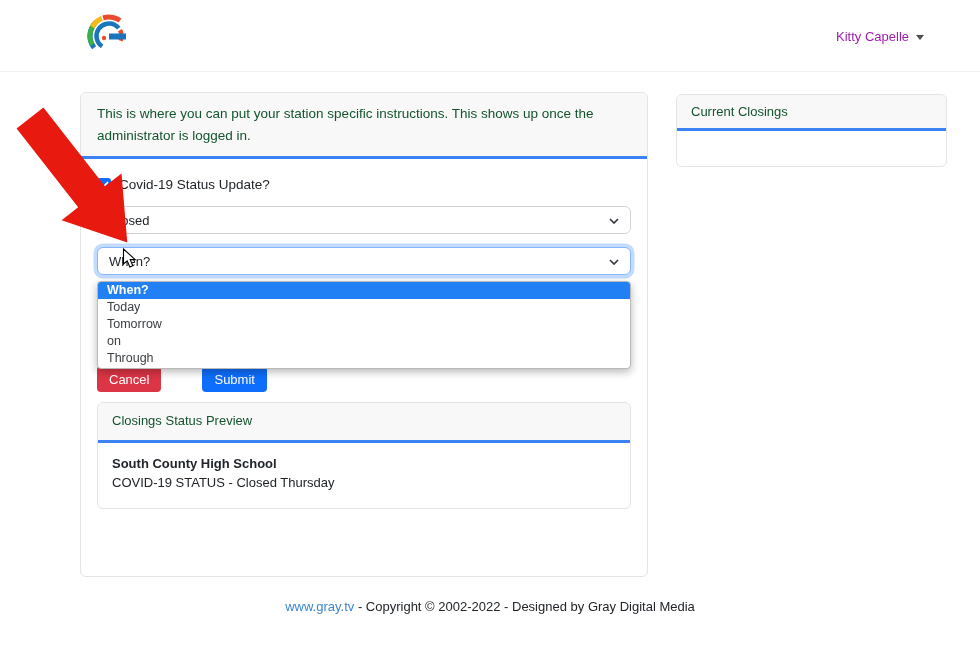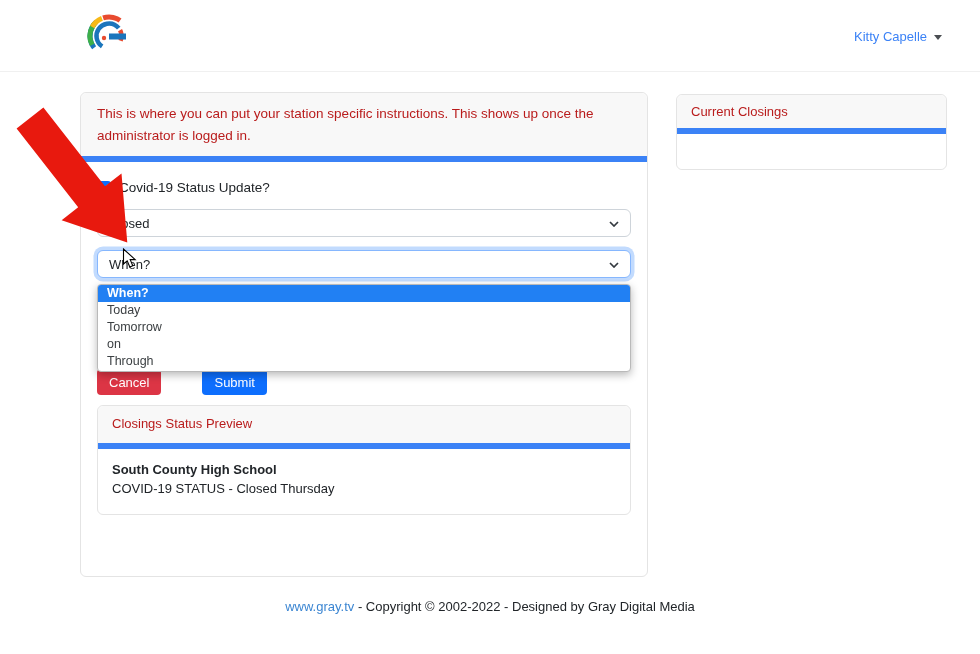--- a/index.html
+++ b/index.html
@@ -12,35 +12,35 @@
     overflow: hidden;
   }
 
   
   .topbar {
     position: absolute; top: 0; left: 0; width: 980px; height: 72px;
     background: #fff; border-bottom: 1px solid #f0f0f0;
   }
   .logo { position: absolute; left: 84px; top: 11px; width: 50px; height: 50px; }
   .user-menu {
-    position: absolute; right: 38px; top: 29px;
+    position: absolute; right: 56px; top: 29px;
     display: flex; align-items: center; gap: 7px;
-    font-size: 13px; color: #3b82f6; cursor: pointer;
+    font-size: 13px; color: #a21caf; cursor: pointer;
   }
   .caret-down {
     width: 0; height: 0;
     border-left: 4px solid transparent; border-right: 4px solid transparent;
     border-top: 5px solid #4a4e52; margin-top: 2px;
   }
 
   
   .card { border: 1px solid #e4e4e4; border-radius: 6px; background: #fff; }
   .card-header {
-    background: #f8f8f8; border-bottom: 6px solid #3b82f6;
-    border-radius: 6px 6px 0 0; font-size: 13.5px; color: #b91c1c;
+    background: #f8f8f8; border-bottom: 3px solid #3b82f6;
+    border-radius: 6px 6px 0 0; font-size: 13.5px; color: #14532d;
   }
 
   .main-card { position: absolute; left: 80px; top: 92px; width: 568px; min-height: 485px; }
   .main-card .card-header { padding: 10px 16px; line-height: 1.6; }
   .main-card-body { position: relative; padding: 16px; }
 
   
   .check-row { display: flex; align-items: center; gap: 8px; margin: 2px 0 14px 0; font-size: 13.5px; }
   .checkbox {
     width: 14px; height: 14px; background: #0d6efd; border-radius: 3px;

